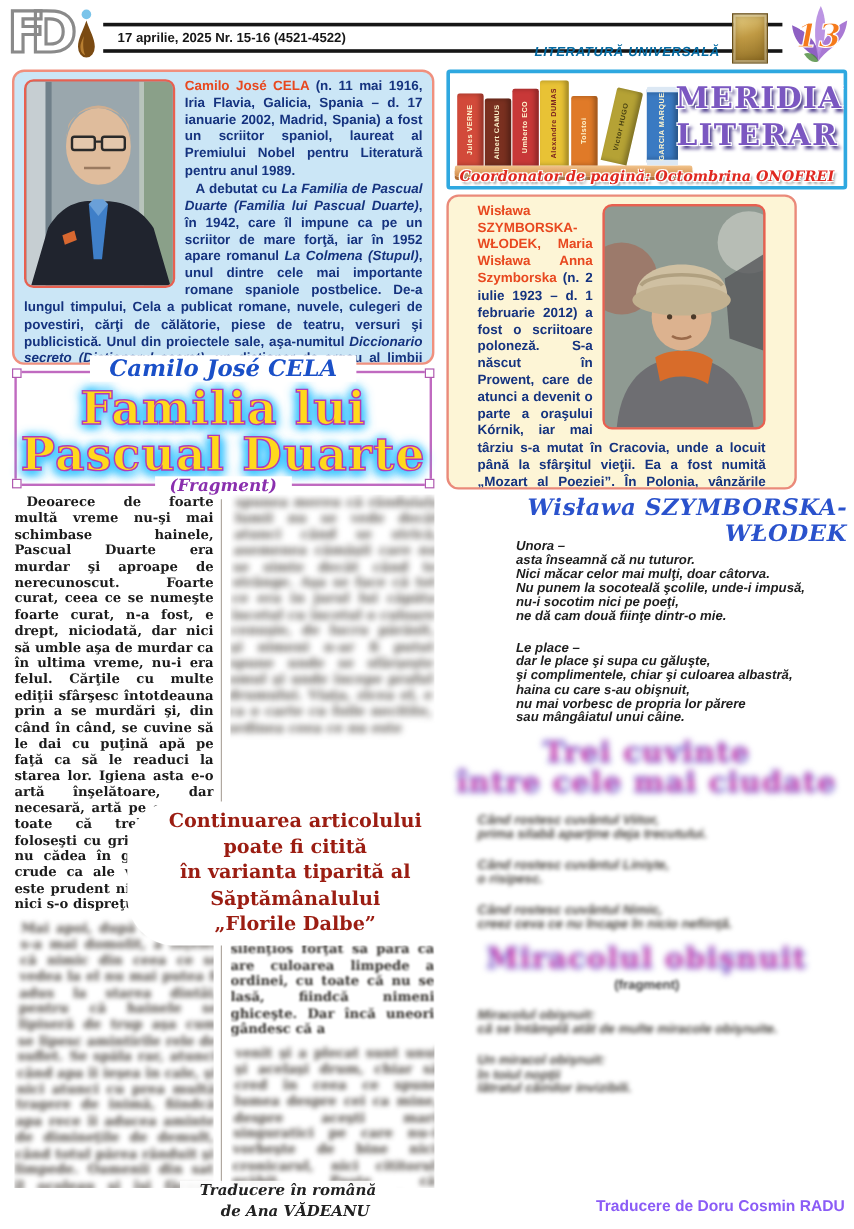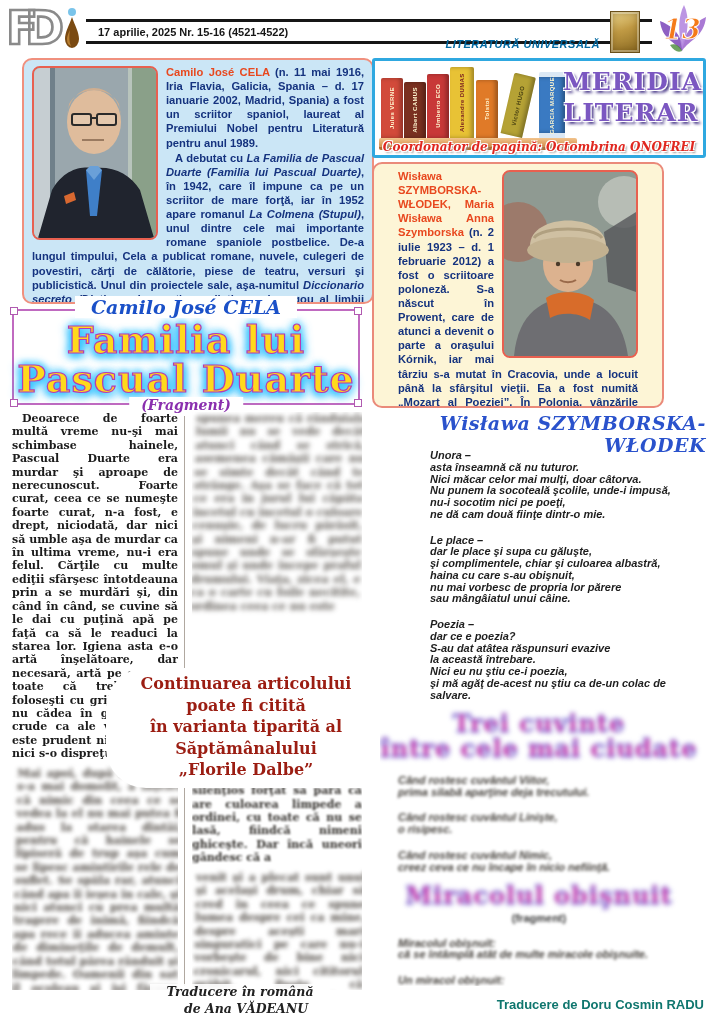--- a/index.html
+++ b/index.html
@@ -16,21 +16,21 @@
                display:flex;align-items:center;justify-content:space-between;box-sizing:border-box;}
   .issue{font-weight:bold;font-size:11px;color:#161616;padding-left:12px;white-space:nowrap;}
   .section-title{font-weight:bold;font-style:italic;font-size:11px;color:#0369a1;
                  letter-spacing:.5px;padding-right:52px;white-space:nowrap;margin-top:24px;}
   .gold-book{position:absolute;left:610px;top:11px;width:28px;height:40px;
              background:linear-gradient(160deg,#eed98f 0%,#c09a44 45%,#8a6a22 100%);
              border:1px solid #6a501a;box-shadow:inset 0 0 0 2px rgba(255,255,240,.35),inset 0 0 8px rgba(90,60,10,.6);}
   .flower{position:absolute;right:2px;top:1px;}
 
   
-  .cela-box{position:absolute;left:22px;top:58px;width:352px;height:246px;background:#cbe6f6;
+  .cela-box{position:absolute;left:10px;top:58px;width:352px;height:246px;background:#cbe6f6;
             border:2px solid #f0907e;border-radius:10px;padding:5px 8px;box-sizing:border-box;
             overflow:hidden;color:#15337f;font-weight:bold;font-size:11.2px;line-height:1.26;
             text-align:justify;}
   .cela-photo{float:left;width:122px;height:170px;border:2px solid #e86050;border-radius:8px;
               margin:1px 8px 4px 0;overflow:hidden;background:#9aa7ad;}
   .name-red{color:#e8481f;}
   .cela-box p{margin:0;}
   .cela-box p.second{text-indent:9px;margin-top:1px;}
   i{font-style:italic;}
 
@@ -117,21 +117,21 @@
   .right-lower{position:absolute;left:372px;top:436px;width:334px;height:550px;overflow:hidden;}
   .poem-title{text-align:center;font-family:"DejaVu Serif",serif;font-weight:bold;font-size:24px;
               line-height:1.05;color:#ee3fa8;-webkit-text-stroke:.8px #4a63d8;letter-spacing:1px;
               margin:2px 0 8px;}
   .poem-title.blurT{filter:blur(2.6px);margin-top:4px;}
   .stanza{margin:14px 0 9px 58px;font-style:italic;font-weight:bold;font-size:11px;line-height:1.07;
           color:#1e1e1e;}
   .stanza.blurS{filter:blur(1.7px);color:#45413c;margin-left:26px;}
   .poem-sub{text-align:center;font-weight:bold;font-size:11px;color:#3a3a3a;filter:blur(1.4px);
             margin:-4px 0 6px;}
-  .translator-right{position:absolute;right:8px;top:997px;font-weight:bold;font-size:13px;color:#0f766e;}
+  .translator-right{position:absolute;right:8px;top:997px;font-weight:bold;font-size:13px;color:#8b5cf6;}
 </style>
 </head>
 <body>
 
 <div class="page">
 
   <div class="fd-logo">FD</div>
   <div class="ink-drop">
     <svg width="20" height="44" viewBox="0 0 20 44">
       <circle cx="10" cy="6" r="4" fill="#7ac4ea"></circle>
@@ -255,21 +255,20 @@
       </svg>
     </div>
     <p><span class="name-red">Wisława SZYMBORSKA-WŁODEK, Maria Wisława Anna Szymborska </span><span>(n. 2 iulie 1923 – d. 1 februarie 2012) a fost o scriitoare poloneză. S-a născut în Prowent, care de atunci a devenit o parte a oraşului Kórnik, iar mai târziu s-a mutat în Cracovia, unde a locuit până la sfârşitul vieţii. Ea a fost numită „Mozart al Poeziei”. În Polonia, vânzările cărţilor autoarei rivalizează cu cele ale celor mai cunoscuţi prozatori, chiar dacă a remarcat într-unul din poemele sale, „Unii iubesc poezia” („Niektórzy lubią poezję”), că nu mai mult de două persoane dintr-o mie sunt atinşi de arta sa.</span></p>
 
   </div>
 
   <div class="szym-heading">Wisława SZYMBORSKA-WŁODEK</div>
   <div class="right-lower">
     <div class="stanza">Unora –<br>asta înseamnă că nu tuturor.<br>Nici măcar celor mai mulţi, doar câtorva.<br>Nu punem la socoteală şcolile, unde-i impusă,<br>nu-i socotim nici pe poeţi,<br>ne dă cam două fiinţe dintr-o mie.</div>
     <div class="stanza">Le place –<br>dar le place şi supa cu găluşte,<br>şi complimentele, chiar şi culoarea albastră,<br>haina cu care s-au obişnuit,<br>nu mai vorbesc de propria lor părere<br>sau mângâiatul unui câine.</div>
-    <div class="stanza">Poezia –<br>dar ce e poezia?<br>S-au dat atâtea răspunsuri evazive<br>la această întrebare.<br>Nici eu nu ştiu ce-i poezia,<br>şi mă agăţ de-acest nu ştiu ca de-un colac de salvare.</div>
 
     <div class="poem-title blurT">Trei cuvinte<br>între cele mai ciudate</div>
     <div class="stanza blurS">Când rostesc cuvântul Viitor,<br>prima silabă aparţine deja trecutului.</div>
     <div class="stanza blurS">Când rostesc cuvântul Linişte,<br>o risipesc.</div>
     <div class="stanza blurS">Când rostesc cuvântul Nimic,<br>creez ceva ce nu încape în nicio nefiinţă.</div>
 
     <div class="poem-title blurT">Miracolul obişnuit</div>
     <div class="poem-sub">(fragment)</div>
     <div class="stanza blurS">Miracolul obişnuit:<br>că se întâmplă atât de multe miracole obişnuite.</div>
     <div class="stanza blurS">Un miracol obişnuit:<br>în toiul nopţii<br>lătratul câinilor invizibili.</div>

